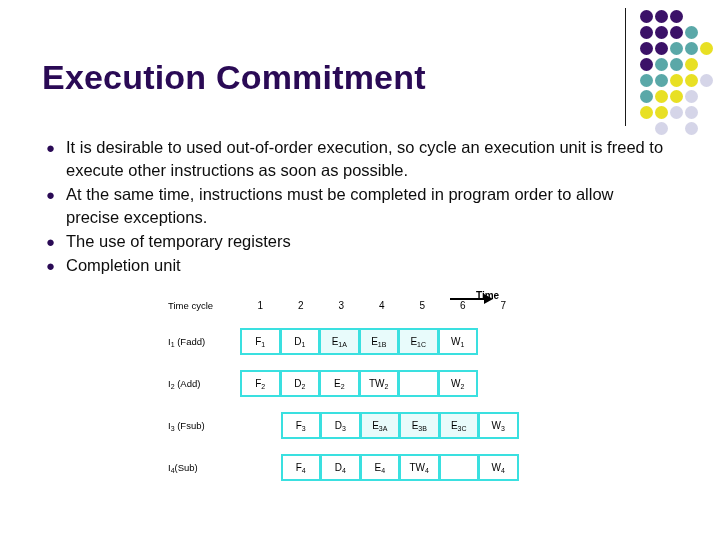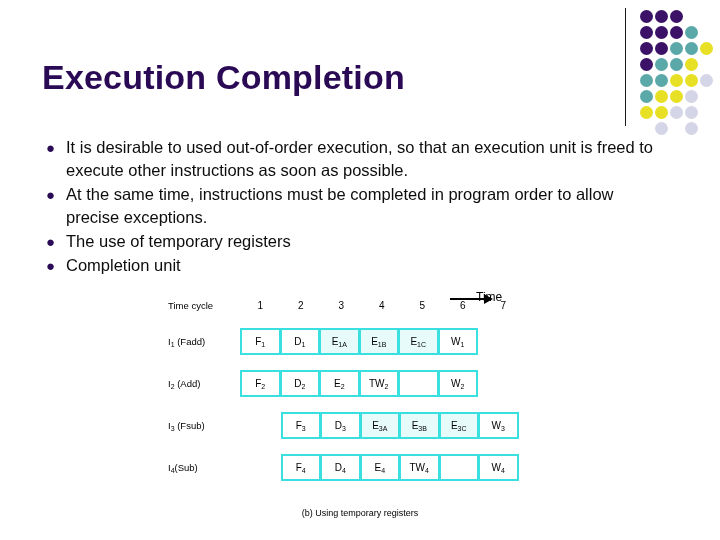--- a/index.html
+++ b/index.html
@@ -60,21 +60,21 @@
     width:16px;text-align:center;
   }
 
   .time-arrow{position:absolute;left:450px;top:1px;width:50px;height:12px;}
   .time-arrow .shaft{position:absolute;left:0;top:5px;width:36px;height:2px;background:#000;}
   .time-arrow .head{
     position:absolute;left:34px;top:1px;width:0;height:0;
     border-top:5px solid transparent;border-bottom:5px solid transparent;
     border-left:9px solid #000;
   }
-  .time-text{position:absolute;left:476px;top:-2px;font-size:12px;color:#000;}
+  .time-text{position:absolute;left:476px;top:-2px;font-size:10px;color:#000;font-weight:bold;}
 
   .track{position:absolute;display:flex;height:27px;box-sizing:border-box;}
   .cell{
     width:40.5px;height:27px;box-sizing:border-box;
     border:2px solid #3ae0e0;
     background:#ffffff;
     display:flex;align-items:center;justify-content:center;
     font-size:10px;color:#000;
     margin-right:-1px;
   }
@@ -121,26 +121,26 @@
       <div class="dot" style="left: 0px; top: 96px; background: rgb(232, 224, 36);"></div>
       <div class="dot" style="left: 15px; top: 96px; background: rgb(232, 224, 36);"></div>
       <div class="dot" style="left: 30px; top: 96px; background: rgb(213, 213, 232);"></div>
       <div class="dot" style="left: 45px; top: 96px; background: rgb(213, 213, 232);"></div>
       <div class="dot" style="left: 15px; top: 112px; background: rgb(213, 213, 232);"></div>
       <div class="dot" style="left: 45px; top: 112px; background: rgb(213, 213, 232);"></div>
     </div>
 
   <div class="divider-v"></div>
 
-  <div class="title">Execution Completion</div>
+  <div class="title">Execution Commitment</div>
 
   <div class="bullets">
     <div class="bullet-row">
       <div class="bullet-mark">●</div>
-      <div class="bullet-text">It is desirable to used out-of-order execution, so that an execution unit is freed to execute other instructions as soon as possible.</div>
+      <div class="bullet-text">It is desirable to used out-of-order execution, so cycle an execution unit is freed to execute other instructions as soon as possible.</div>
     </div>
     <div class="bullet-row">
       <div class="bullet-mark">●</div>
       <div class="bullet-text">At the same time, instructions must be completed in program order to allow precise exceptions.</div>
     </div>
     <div class="bullet-row">
       <div class="bullet-mark">●</div>
       <div class="bullet-text">The use of temporary registers</div>
     </div>
     <div class="bullet-row">
@@ -246,16 +246,15 @@
           <div class="cell">
             <span>TW<sub>4</sub></span>
           </div>
           <div class="cell"></div>
           <div class="cell">
             <span>W<sub>4</sub></span>
           </div>
         </div>
       </div>
 
-    <div class="caption">(b) Using temporary registers</div>
   </div>
 
 </div>
 
 </body></html>

